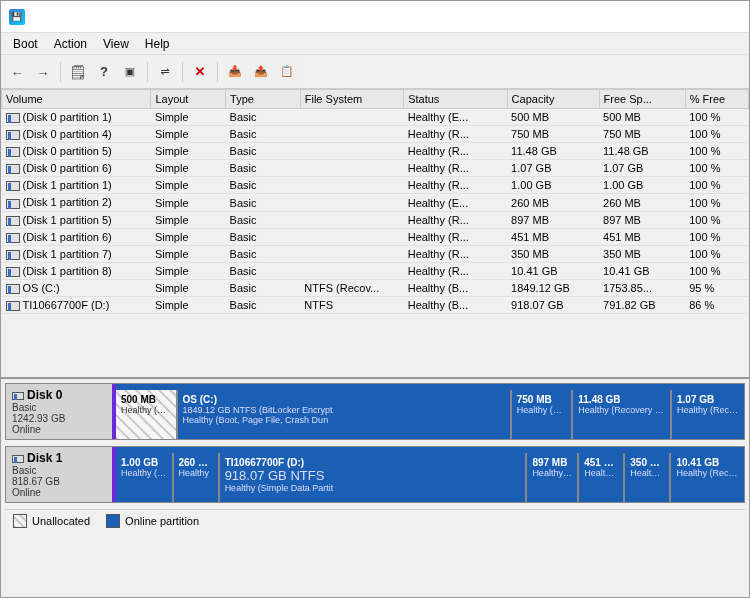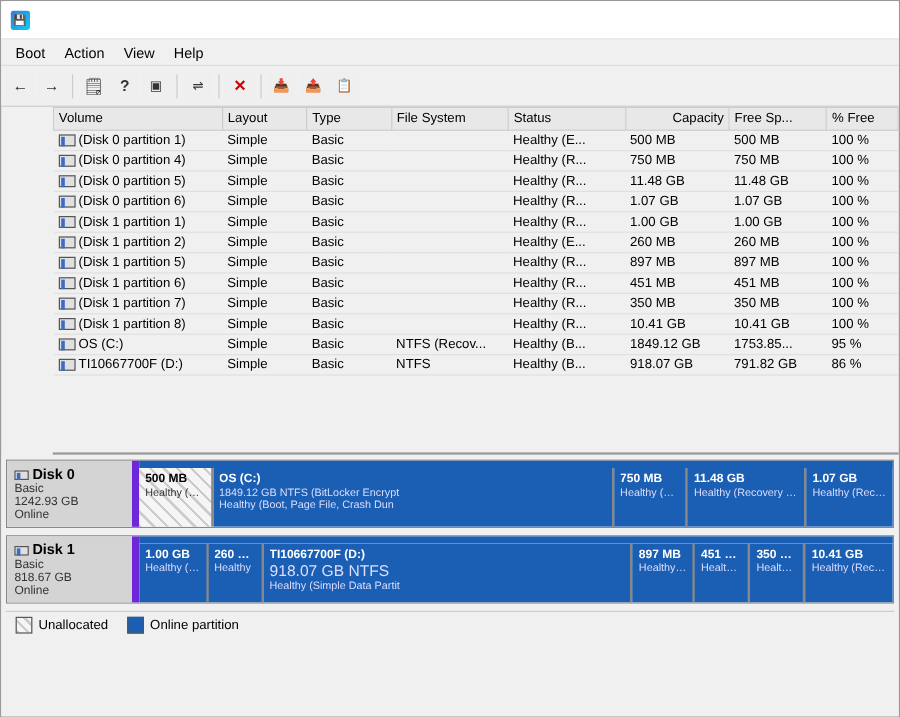--- a/index.html
+++ b/index.html
@@ -33,28 +33,28 @@
     .table-area { flex: 0 0 auto; overflow: auto; border-bottom: 2px solid #999; }
     table { width: 100%; border-collapse: collapse; table-layout: fixed; }
     thead tr { background: #e8e8e8; }
     th { border: 1px solid #ccc; padding: 3px 4px; text-align: left; font-weight: normal; font-size: 11px; color: #000; overflow: hidden; text-overflow: ellipsis; white-space: nowrap; cursor: pointer; }
     td { border-bottom: 1px solid #e0e0e0; padding: 2px 4px; font-size: 11px; color: #000; overflow: hidden; text-overflow: ellipsis; white-space: nowrap; }
     .col-volume { width: 130px; }
     .col-layout { width: 65px; }
     .col-type { width: 65px; }
     .col-fs { width: 90px; }
     .col-status { width: 90px; }
-    .col-cap { width: 80px; text-align: right; }
+    .col-cap { width: 80px; }
     .col-free { width: 75px; }
     .col-pct { width: 55px; }
 
     
     .disk-visual-area { flex: 1; overflow-y: auto; background: #f0f0f0; padding: 4px; }
     .disk-entry { margin-bottom: 6px; display: flex; flex-direction: row; border: 1px solid #888; background: #fff; }
-    .disk-info { width: 110px; min-width: 110px; background: #d4d4d4; border-right: 6px solid #6d28d9; padding: 4px 6px; font-size: 11px; }
+    .disk-info { width: 110px; min-width: 110px; background: #d4d4d4; border-right: 4px solid #6d28d9; padding: 4px 6px; font-size: 11px; }
     .disk-info-title { font-weight: bold; font-size: 12px; }
     .disk-info-sub { font-size: 10px; color: #333; }
     .disk-partitions { display: flex; flex-direction: row; flex: 1; overflow: hidden; }
     .partition { border-right: 2px solid #888; padding: 4px 5px; font-size: 10px; color: #000; display: flex; flex-direction: column; justify-content: flex-start; overflow: hidden; cursor: pointer; }
     .partition:last-child { border-right: none; }
     .partition-label { font-weight: bold; font-size: 10px; white-space: nowrap; overflow: hidden; text-overflow: ellipsis; }
     .partition-sub { font-size: 9px; color: #333; white-space: nowrap; overflow: hidden; text-overflow: ellipsis; }
 
     
     .legend { display: flex; align-items: center; padding: 4px 8px; border-top: 1px solid #ccc; background: #f0f0f0; gap: 16px; font-size: 11px; }
@@ -99,21 +99,21 @@
     <div class="tb-sep"></div>
     <button class="tb-btn tb-btn-red" style="font-weight:bold; color:#c00;">✕</button>
     <div class="tb-sep"></div>
     <button class="tb-btn" style="font-size:11px;">📥</button>
     <button class="tb-btn" style="font-size:11px;">📤</button>
     <button class="tb-btn" style="font-size:11px;">📋</button>
   </div>
 
   <div class="main-content">
 
-    <div class="table-area" style="height:290px; overflow-y:auto;margin-left:43px;">
+    <div class="table-area" style="height:290px; overflow-y:auto;">
       <table>
         <thead>
           <tr>
             <th class="col-volume">Volume</th>
             <th class="col-layout">Layout</th>
             <th class="col-type">Type</th>
             <th class="col-fs">File System</th>
             <th class="col-status">Status</th>
             <th class="col-cap">Capacity</th>
             <th class="col-free">Free Sp...</th>

